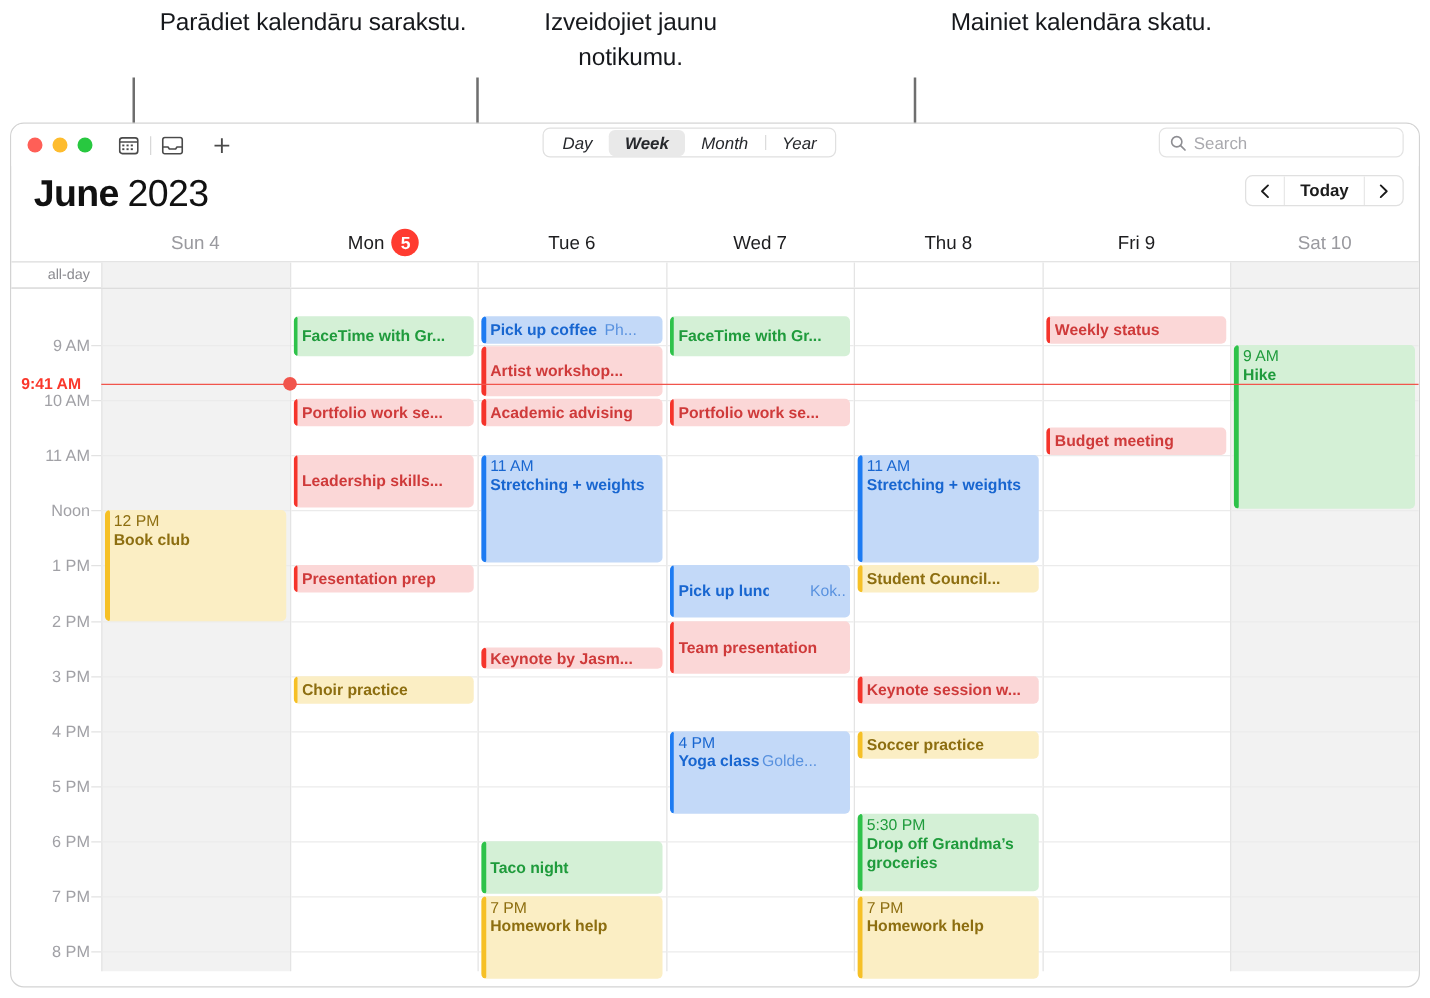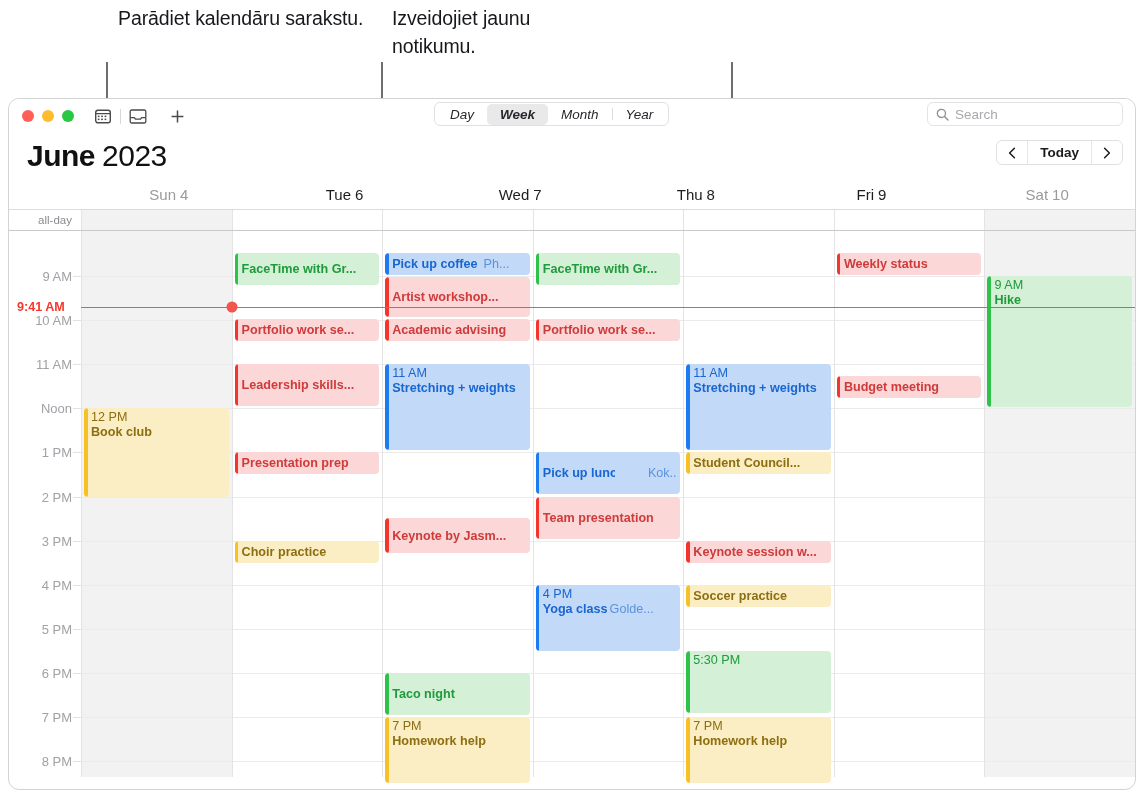--- a/index.html
+++ b/index.html
@@ -13,20 +13,21 @@
   #root { position: relative; width: 1144px; height: 798px; }
 
   
   .callout {
     position: absolute;
     font-family: "Liberation Sans", sans-serif;
     font-size: 19.5px;
     line-height: 28px;
     color: #16181c;
     letter-spacing: -0.1px;
+    text-align: center;
   }
   .leader {
     position: absolute;
     background: #6e6e6e;
   }
   .leader.v { width: 1.6px; }
   .leader.h { height: 1.6px; }
 
   
   .window {
@@ -283,20 +284,23 @@
     <span>Parādiet kalendāru sarakstu.</span>
   </div>
   <div class="leader v" style="left:106px; top:62px; height:46px;"></div>
 
   <div class="callout" style="left:392px; top:4px; width:225px;">
     <span>Izveidojiet jaunu notikumu.</span>
   </div>
   <div class="leader v" style="left:381px; top:62px; height:51px;"></div>
   <div class="leader h" style="left:195px; top:113px; width:188px;"></div>
 
+  <div class="callout" style="left:740px; top:4px; width:250px;">
+    <span>Mainiet kalendāra skatu.</span>
+  </div>
   <div class="leader v" style="left:731px; top:62px; height:51px;"></div>
   <div class="leader h" style="left:715px; top:113px; width:18px;"></div>
 
   <div class="window">
 
     <div class="toolbar">
       <div class="traffic">
         <div class="dot red"></div>
         <div class="dot yellow"></div>
         <div class="dot green"></div>
@@ -368,20 +372,24 @@
             </svg>
         </div>
       </div>
     </div>
 
     <div class="dayhdr" id="dayhdr">
       <div class="gutter"></div>
     <div class="dcol weekend">
           <span>Sun</span>
           <span>4</span>
+        </div>
+        <div class="dcol">
+          <span>Mon</span>
+          <span class="daynum-badge">5</span>
         </div>
         <div class="dcol">
           <span>Tue</span>
           <span>6</span>
         </div>
         <div class="dcol">
           <span>Wed</span>
           <span>7</span>
         </div>
         <div class="dcol">
@@ -514,21 +522,21 @@
             </div>
             <div class="ev red oneline" style="top: 88px; height: 22px;">
               <div class="bar"></div>
               <span class="ttl">Academic advising</span>
             </div>
             <div class="ev blue" style="top: 133px; height: 86px;">
               <div class="bar"></div>
               <div class="tm">11 AM</div>
               <div class="ttl" style="white-space: normal;">Stretching + weights</div>
             </div>
-            <div class="ev red oneline" style="top: 287px; height: 35px;">
+            <div class="ev red oneline" style="top: 287px; height: 17px;">
               <div class="bar"></div>
               <span class="ttl">Keynote by Jasm...</span>
             </div>
             <div class="ev green oneline" style="top: 442px; height: 42px;">
               <div class="bar"></div>
               <span class="ttl">Taco night</span>
             </div>
             <div class="ev yellow" style="top: 486px; height: 66px;">
               <div class="bar"></div>
               <div class="tm">7 PM</div>
@@ -600,20 +608,21 @@
               <div class="bar"></div>
               <span class="ttl">Keynote session w...</span>
             </div>
             <div class="ev yellow oneline" style="top: 354px; height: 22px;">
               <div class="bar"></div>
               <span class="ttl">Soccer practice</span>
             </div>
             <div class="ev green" style="top: 420px; height: 62px;">
               <div class="bar"></div>
               <div class="tm">5:30 PM</div>
+              <div class="ttl" style="white-space: normal;">Drop off Grandma’s groceries</div>
             </div>
             <div class="ev yellow" style="top: 486px; height: 66px;">
               <div class="bar"></div>
               <div class="tm">7 PM</div>
               <div class="ttl" style="white-space: normal;">Homework help</div>
             </div>
           </div>
           <div class="dcolgrid">
             <div class="hline" style="top: 45px;"></div>
             <div class="hline" style="top: 89px;"></div>
@@ -624,21 +633,21 @@
             <div class="hline" style="top: 310px;"></div>
             <div class="hline" style="top: 354px;"></div>
             <div class="hline" style="top: 398px;"></div>
             <div class="hline" style="top: 442px;"></div>
             <div class="hline" style="top: 486px;"></div>
             <div class="hline" style="top: 530px;"></div>
             <div class="ev red oneline" style="top: 22px; height: 22px;">
               <div class="bar"></div>
               <span class="ttl">Weekly status</span>
             </div>
-            <div class="ev red oneline" style="top: 111px; height: 22px; margin-top: 34px;">
+            <div class="ev red oneline" style="top: 111px; height: 22px;">
               <div class="bar"></div>
               <span class="ttl">Budget meeting</span>
             </div>
           </div>
           <div class="dcolgrid weekend">
             <div class="hline" style="top: 45px;"></div>
             <div class="hline" style="top: 89px;"></div>
             <div class="hline" style="top: 133px;"></div>
             <div class="hline" style="top: 177px;"></div>
             <div class="hline" style="top: 221px;"></div>

